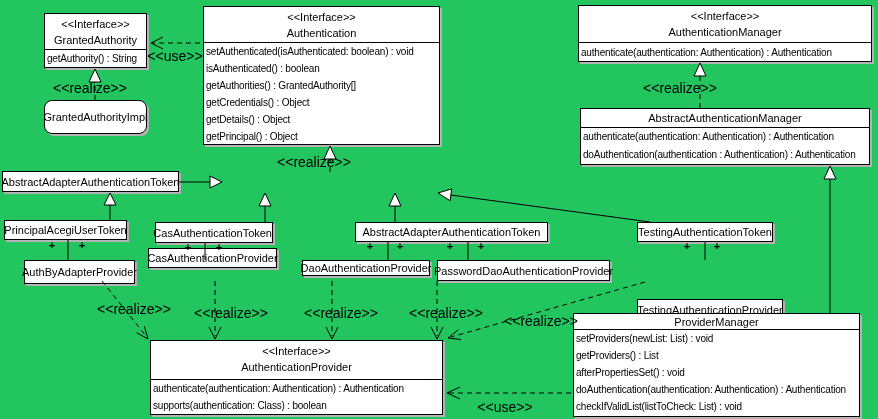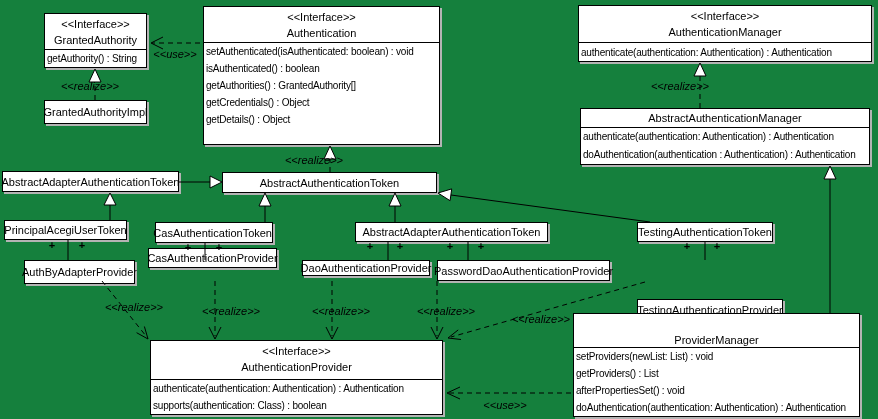--- a/index.html
+++ b/index.html
@@ -1,61 +1,62 @@
 <!DOCTYPE html>
 <html><head>
 <meta charset="utf-8">
 <style>
   html,body{margin:0;padding:0;}
   body{background:#ededed;font-family:"Liberation Sans",sans-serif;}
-  .canvas{position:relative;width:878px;height:419px;overflow:hidden;background:#15803d;}
+  .canvas{position:relative;width:878px;height:419px;overflow:hidden;background:#22c55e;}
   .cls{position:absolute;background:#fff;border:1px solid #000;box-shadow:2px 2px 0 #b4b4b4;box-sizing:border-box;z-index:1;}
   .title{text-align:center;font-size:11px;color:#000;}
   .withsep{border-bottom:1px solid #000;}
   .title .stereo{line-height:15px;padding-top:3px;white-space:nowrap;}
   .title .cname{line-height:16px;white-space:nowrap;}
   .single{display:flex;align-items:center;justify-content:center;}
   .single .cname{font-size:11px;white-space:nowrap;}
   .m{font-size:10px;line-height:17px;height:17px;padding-left:2px;white-space:nowrap;letter-spacing:-0.2px;color:#000;}
   .m.tall{line-height:18px;height:18px;}
   .it{}
-  .lbl{position:absolute;font-size:11px;transform:translateX(-50%);white-space:nowrap;z-index:3;color:#000;font-style:italic;}
+  .lbl{position:absolute;font-size:14px;transform:translateX(-50%);white-space:nowrap;z-index:3;color:#000;}
   .plus{position:absolute;font-size:11px;font-weight:bold;transform:translateX(-50%);z-index:3;color:#000;}
   svg.overlay{position:absolute;left:0;top:0;z-index:2;pointer-events:none;}
   svg .ln{stroke:#000;stroke-width:1;fill:none;}
   svg .dash{stroke-dasharray:5,4;}
   svg .tri{fill:#fff;stroke:#000;stroke-width:1;}
 </style>
 </head>
 <body>
 
 <div class="canvas">
 
   <div class="cls" style="left:44px;top:13px;width:103px;height:55px;">
     <div class="title withsep" style="height:35px;">
       <div class="stereo">&lt;&lt;Interface&gt;&gt;</div>
       <div class="cname">GrantedAuthority</div>
     </div>
     <div class="m">getAuthority() : String</div>
   </div>
 
-  <div class="cls single" style="left:44px;top:100px;width:103px;height:24px;">
+  <div class="cls single" style="left:44px;top:100px;width:103px;height:34px;border-radius:8px;">
     <div class="cname">GrantedAuthorityImpl</div>
   </div>
 
   <div class="cls" style="left:203px;top:6px;width:237px;height:139px;">
     <div class="title withsep" style="height:35px;">
       <div class="stereo">&lt;&lt;Interface&gt;&gt;</div>
       <div class="cname">Authentication</div>
     </div>
     <div class="m">setAuthenticated(isAuthenticated: boolean) : void</div>
     <div class="m">isAuthenticated() : boolean</div>
     <div class="m">getAuthorities() : GrantedAuthority[]</div>
     <div class="m">getCredentials() : Object</div>
     <div class="m">getDetails() : Object</div>
+    <div class="m">getPrincipal() : Object</div>
   </div>
 
   <div class="cls" style="left:578px;top:5px;width:294px;height:57px;">
     <div class="title withsep" style="height:36px;">
       <div class="stereo">&lt;&lt;Interface&gt;&gt;</div>
       <div class="cname">AuthenticationManager</div>
     </div>
     <div class="m" style="line-height:19px;">authenticate(authentication: Authentication) : Authentication</div>
   </div>
 
@@ -64,23 +65,20 @@
       <span class="cname">AbstractAuthenticationManager</span>
     </div>
     <div class="m tall">authenticate(authentication: Authentication) : Authentication</div>
     <div class="m tall it">doAuthentication(authentication : Authentication) : Authentication</div>
   </div>
 
   <div class="cls single it" style="left:2px;top:171px;width:177px;height:21px;">
     <div class="cname">AbstractAdapterAuthenticationToken</div>
   </div>
 
-  <div class="cls single it" style="left:222px;top:172px;width:215px;height:21px;">
-    <div class="cname">AbstractAuthenticationToken</div>
-  </div>
 
   <div class="cls single" style="left:4px;top:220px;width:123px;height:20px;">
     <div class="cname">PrincipalAcegiUserToken</div>
   </div>
   <div class="cls single" style="left:155px;top:222px;width:118px;height:21px;justify-content:flex-end;">
     <div class="cname">CasAuthenticationToken</div>
   </div>
   <div class="cls single" style="left:355px;top:222px;width:193px;height:20px;">
     <div class="cname">AbstractAdapterAuthenticationToken</div>
   </div>
@@ -107,21 +105,21 @@
   <div class="cls" style="left:150px;top:340px;width:293px;height:75px;">
     <div class="title withsep" style="height:38px;">
       <div class="stereo">&lt;&lt;Interface&gt;&gt;</div>
       <div class="cname">AuthenticationProvider</div>
     </div>
     <div class="m">authenticate(authentication: Authentication) : Authentication</div>
     <div class="m">supports(authentication: Class) : boolean</div>
   </div>
 
   <div class="cls" style="left:573px;top:313px;width:287px;height:104px;">
-    <div class="title withsep" style="height:15px;line-height:15px;margin-top:18px;">
+    <div class="title withsep" style="height:15px;line-height:15px;">
       <span class="cname">ProviderManager</span>
     </div>
     <div class="m">setProviders(newList: List) : void</div>
     <div class="m">getProviders() : List</div>
     <div class="m">afterPropertiesSet() : void</div>
     <div class="m">doAuthentication(authentication: Authentication) : Authentication</div>
     <div class="m">checkIfValidList(listToCheck: List) : void</div>
   </div>
 
   <svg class="overlay" width="878" height="419">

